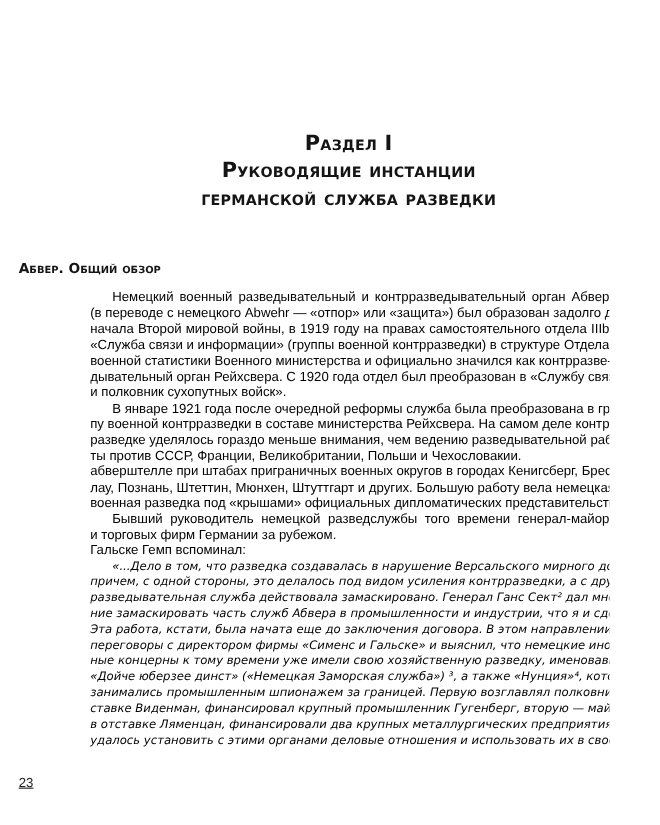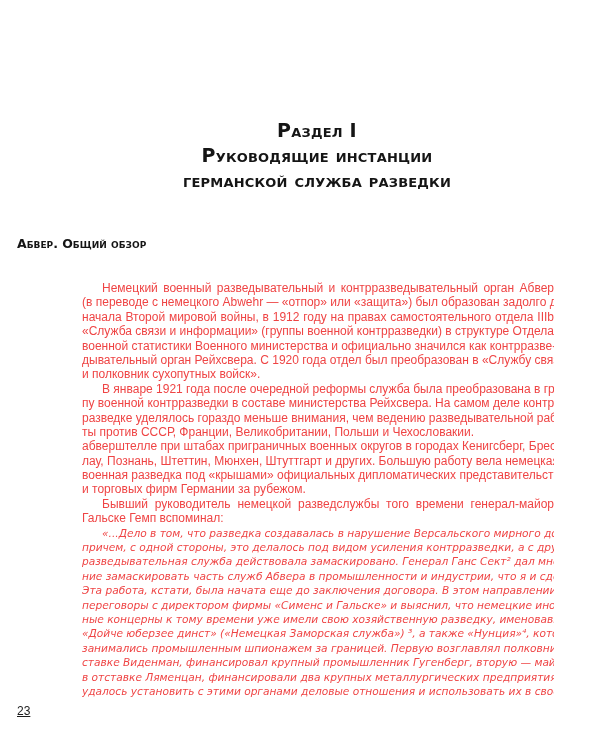--- a/index.html
+++ b/index.html
@@ -4,22 +4,22 @@
 <style>
   html, body { margin: 0; padding: 0; background: #ffffff; }
   body { width: 600px; height: 750px; position: relative; overflow: hidden; color: #1a1a1a; }
   .page { position: absolute; left: 0; top: 0; width: 600px; height: 602px; background: #ffffff; margin-left: 17px; }
   .headings { position: absolute; left: 0; top: 118px; width: 600px; text-align: center;
     font-family: "DejaVu Sans", sans-serif; font-weight: bold; color: #151515; }
   .h-line { font-size: 19px; line-height: 25px; font-variant: small-caps; letter-spacing: 0.2px; }
   .sub { position: absolute; left: 0; top: 236px; width: 600px; text-align: left;
     font-family: "DejaVu Sans", sans-serif; font-weight: bold; font-size: 12.5px;
     font-variant: small-caps; color: #151515; }
-  .body { position: absolute; left: 65px; top: 281px; width: 472px;
-    font-family: "Liberation Sans", sans-serif; font-size: 12px; line-height: 14.4px; color: #ef4444; }
+  .body { position: absolute; left: 65px; top: 263px; width: 472px;
+    font-family: "Liberation Sans", sans-serif; font-size: 12px; line-height: 14.4px; color: #000000; }
   .line { display: block; height: 14.4px; white-space: nowrap; text-align: justify; text-align-last: justify; overflow: hidden; }
   .line.last { text-align-last: left; }
   .line.indent { padding-left: 20px; }
   .quote { font-style: italic; font-family: "DejaVu Sans", sans-serif; font-size: 10.6px; }
   .pagenum { position: absolute; left: 0; top: 704px; width: 600px; text-align: left;
     font-family: "Liberation Sans", sans-serif; font-size: 12px; color: #1c1c1c; text-decoration: underline; }
 </style>
 </head>
 <body>
 
@@ -28,37 +28,37 @@
     <div class="h-line">Раздел I</div>
     <div class="h-line">Руководящие инстанции</div>
     <div class="h-line">германской служба разведки</div>
   </div>
   <div class="sub">Абвер. Общий обзор</div>
 
   <div class="body">
 
     <span class="line indent">Немецкий военный разведывательный и контрразведывательный орган Абвер</span>
     <span class="line">(в переводе с немецкого Abwehr — «отпор» или «защита») был образован задолго до</span>
-    <span class="line">начала Второй мировой войны, в 1912 году на правах самостоятельного отдела IIIb</span>
+    <span class="line">начала Второй мировой войны, в 1919 году на правах самостоятельного отдела IIIb</span>
     <span class="line">«Служба связи и информации» (группы военной контрразведки) в структуре Отдела</span>
     <span class="line">военной статистики Военного министерства и официально значился как контрразве-</span>
     <span class="line">дывательный орган Рейхсвера. С 1920 года отдел был преобразован в «Службу связи</span>
     <span class="line last">и полковник сухопутных войск».</span>
 
     <span class="line indent">В январе 1921 года после очередной реформы служба была преобразована в груп-</span>
     <span class="line">пу военной контрразведки в составе министерства Рейхсвера. На самом деле контр-</span>
     <span class="line">разведке уделялось гораздо меньше внимания, чем ведению разведывательной рабо-</span>
     <span class="line last">ты против СССР, Франции, Великобритании, Польши и Чехословакии.</span>
 
     <span class="line">абверштелле при штабах приграничных военных округов в городах Кенигсберг, Брес-</span>
     <span class="line">лау, Познань, Штеттин, Мюнхен, Штуттгарт и других. Большую работу вела немецкая</span>
     <span class="line">военная разведка под «крышами» официальных дипломатических представительств</span>
+    <span class="line indent">Бывший руководитель немецкой разведслужбы того времени генерал-майор</span>
+
     <span class="line last">и торговых фирм Германии за рубежом.</span>
-
-    <span class="line indent">Бывший руководитель немецкой разведслужбы того времени генерал-майор</span>
     <span class="line last">Гальске Гемп вспоминал:</span>
 
     <span class="line indent quote">«...Дело в том, что разведка создавалась в нарушение Версальского мирного договора,</span>
     <span class="line quote">причем, с одной стороны, это делалось под видом усиления контрразведки, а с другой —</span>
     <span class="line quote">разведывательная служба действовала замаскировано. Генерал Ганс Сект² дал мне указа-</span>
     <span class="line quote">ние замаскировать часть служб Абвера в промышленности и индустрии, что я и сделал.</span>
     <span class="line quote">Эта работа, кстати, была начата еще до заключения договора. В этом направлении я вел</span>
     <span class="line quote">переговоры с директором фирмы «Сименс и Гальске» и выяснил, что немецкие иностран-</span>
     <span class="line quote">ные концерны к тому времени уже имели свою хозяйственную разведку, именовавшуюся</span>
     <span class="line quote">«Дойче юберзее динст» («Немецкая Заморская служба») ³, а также «Нунция»⁴, которые</span>

